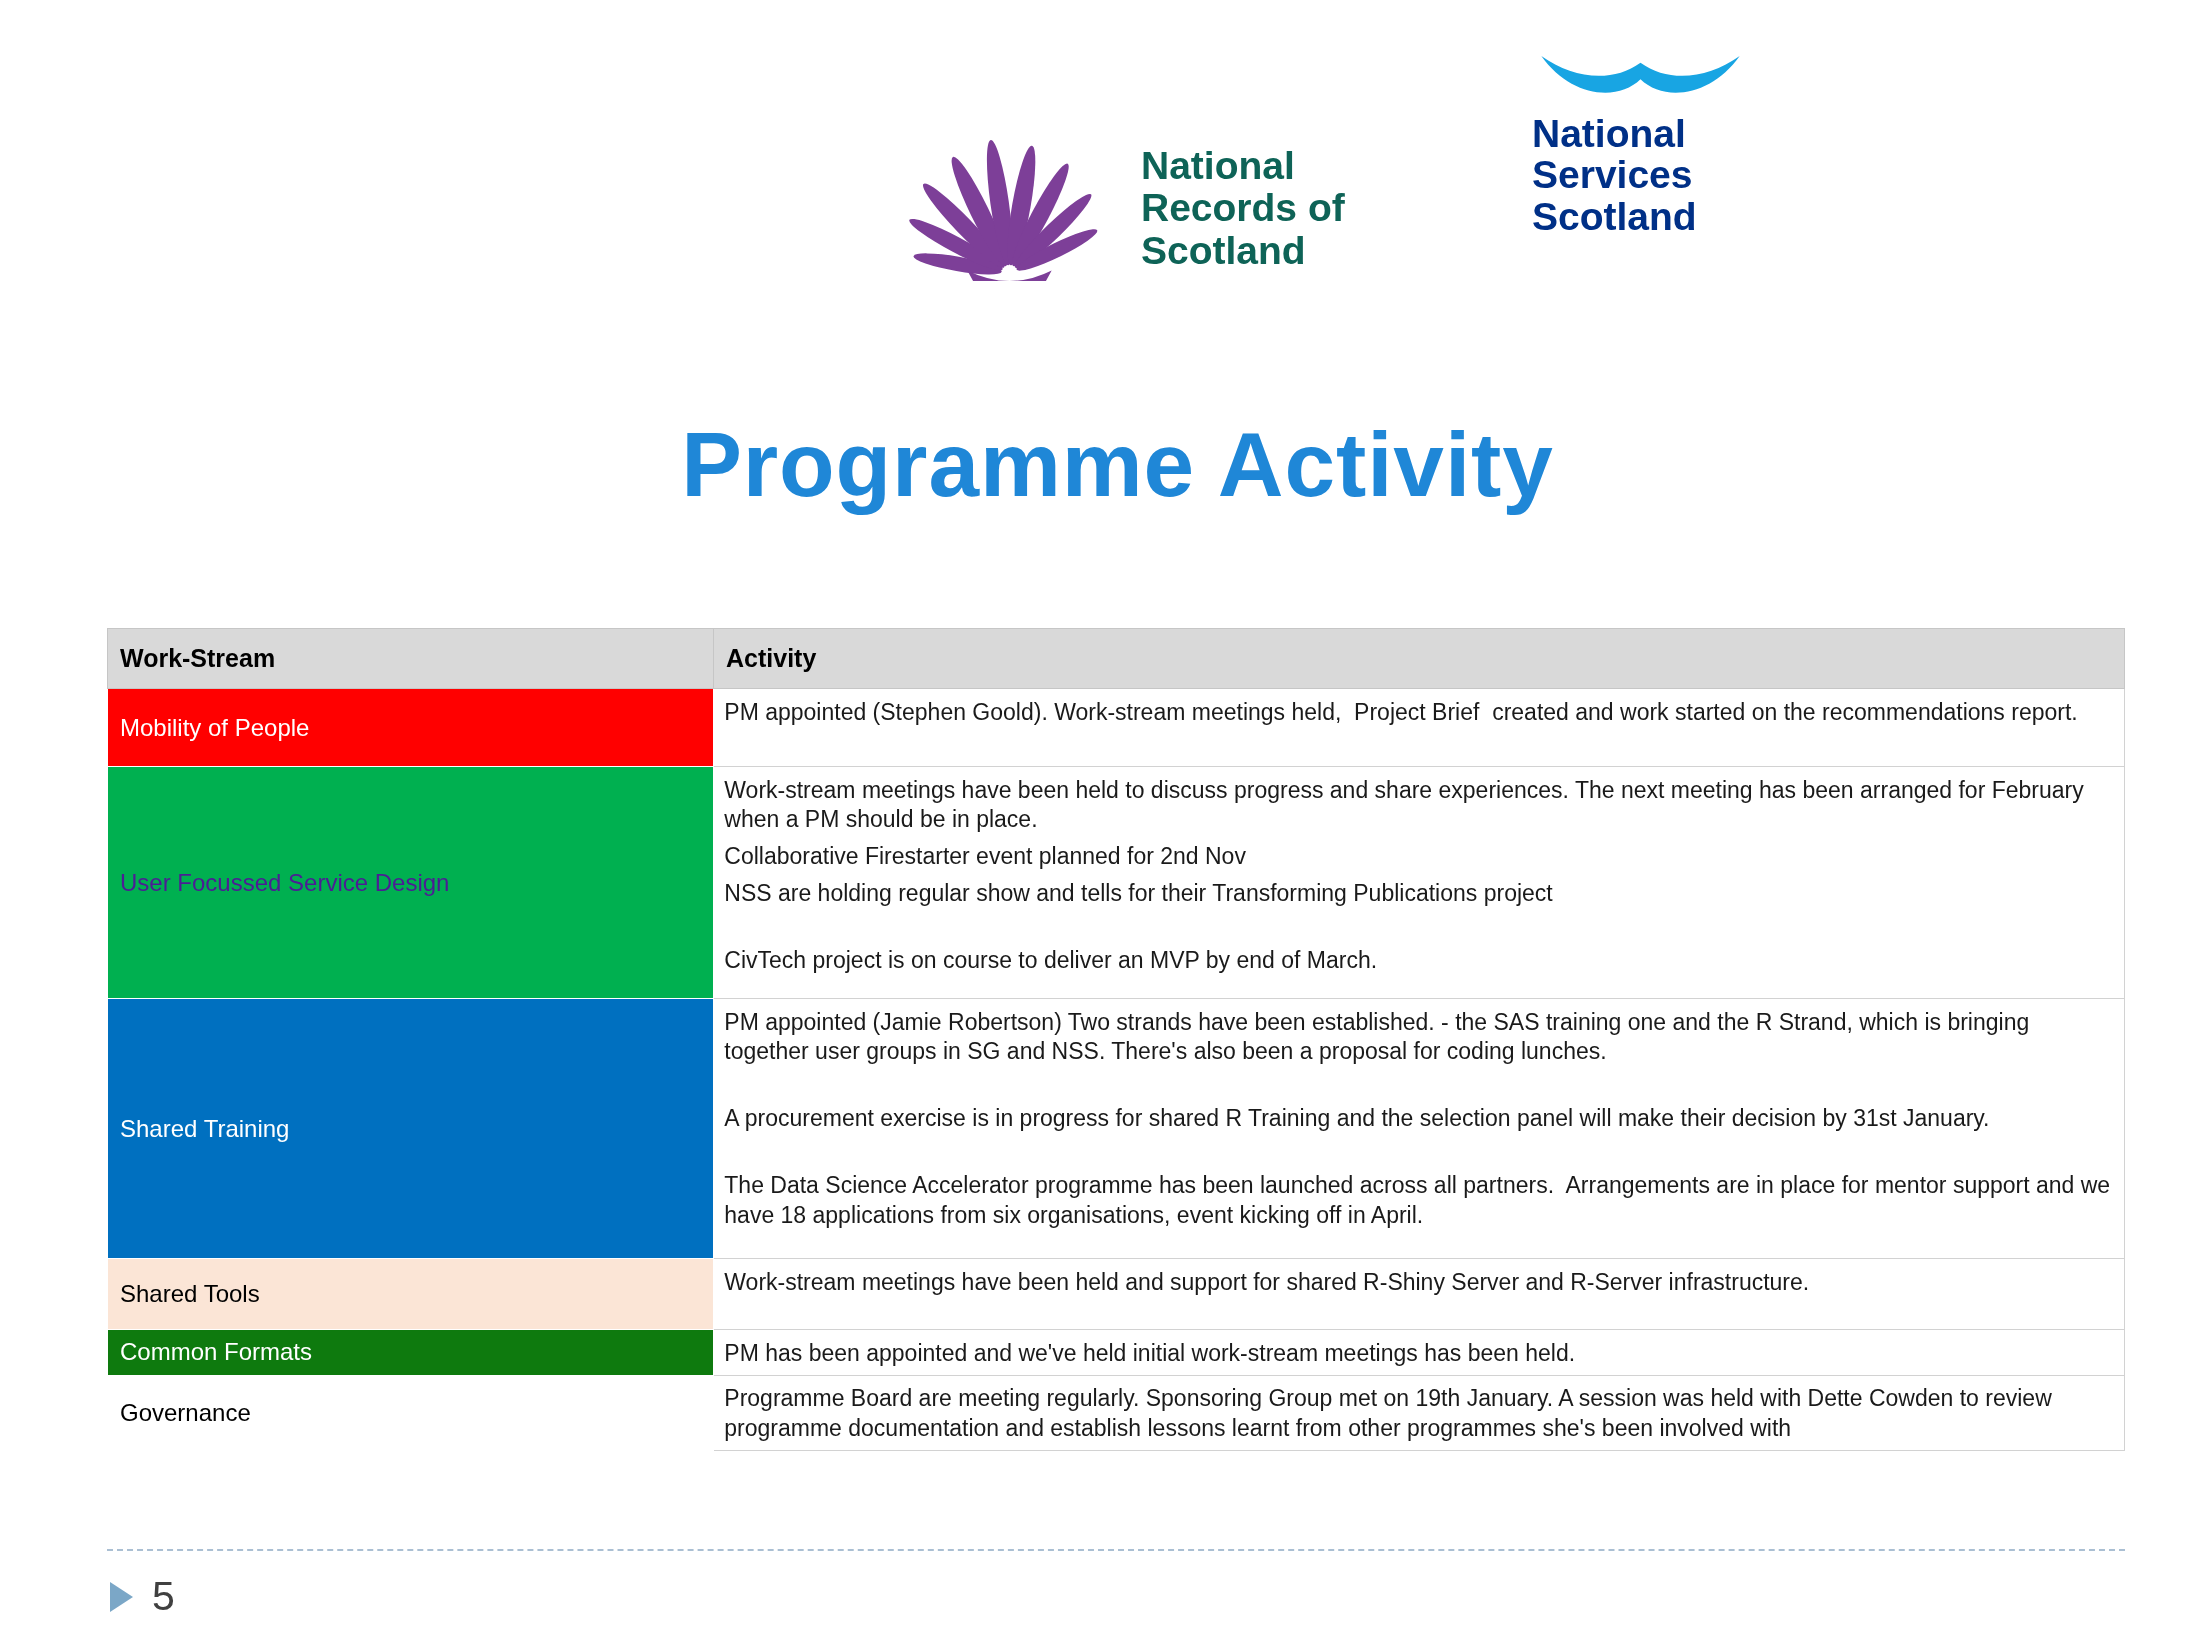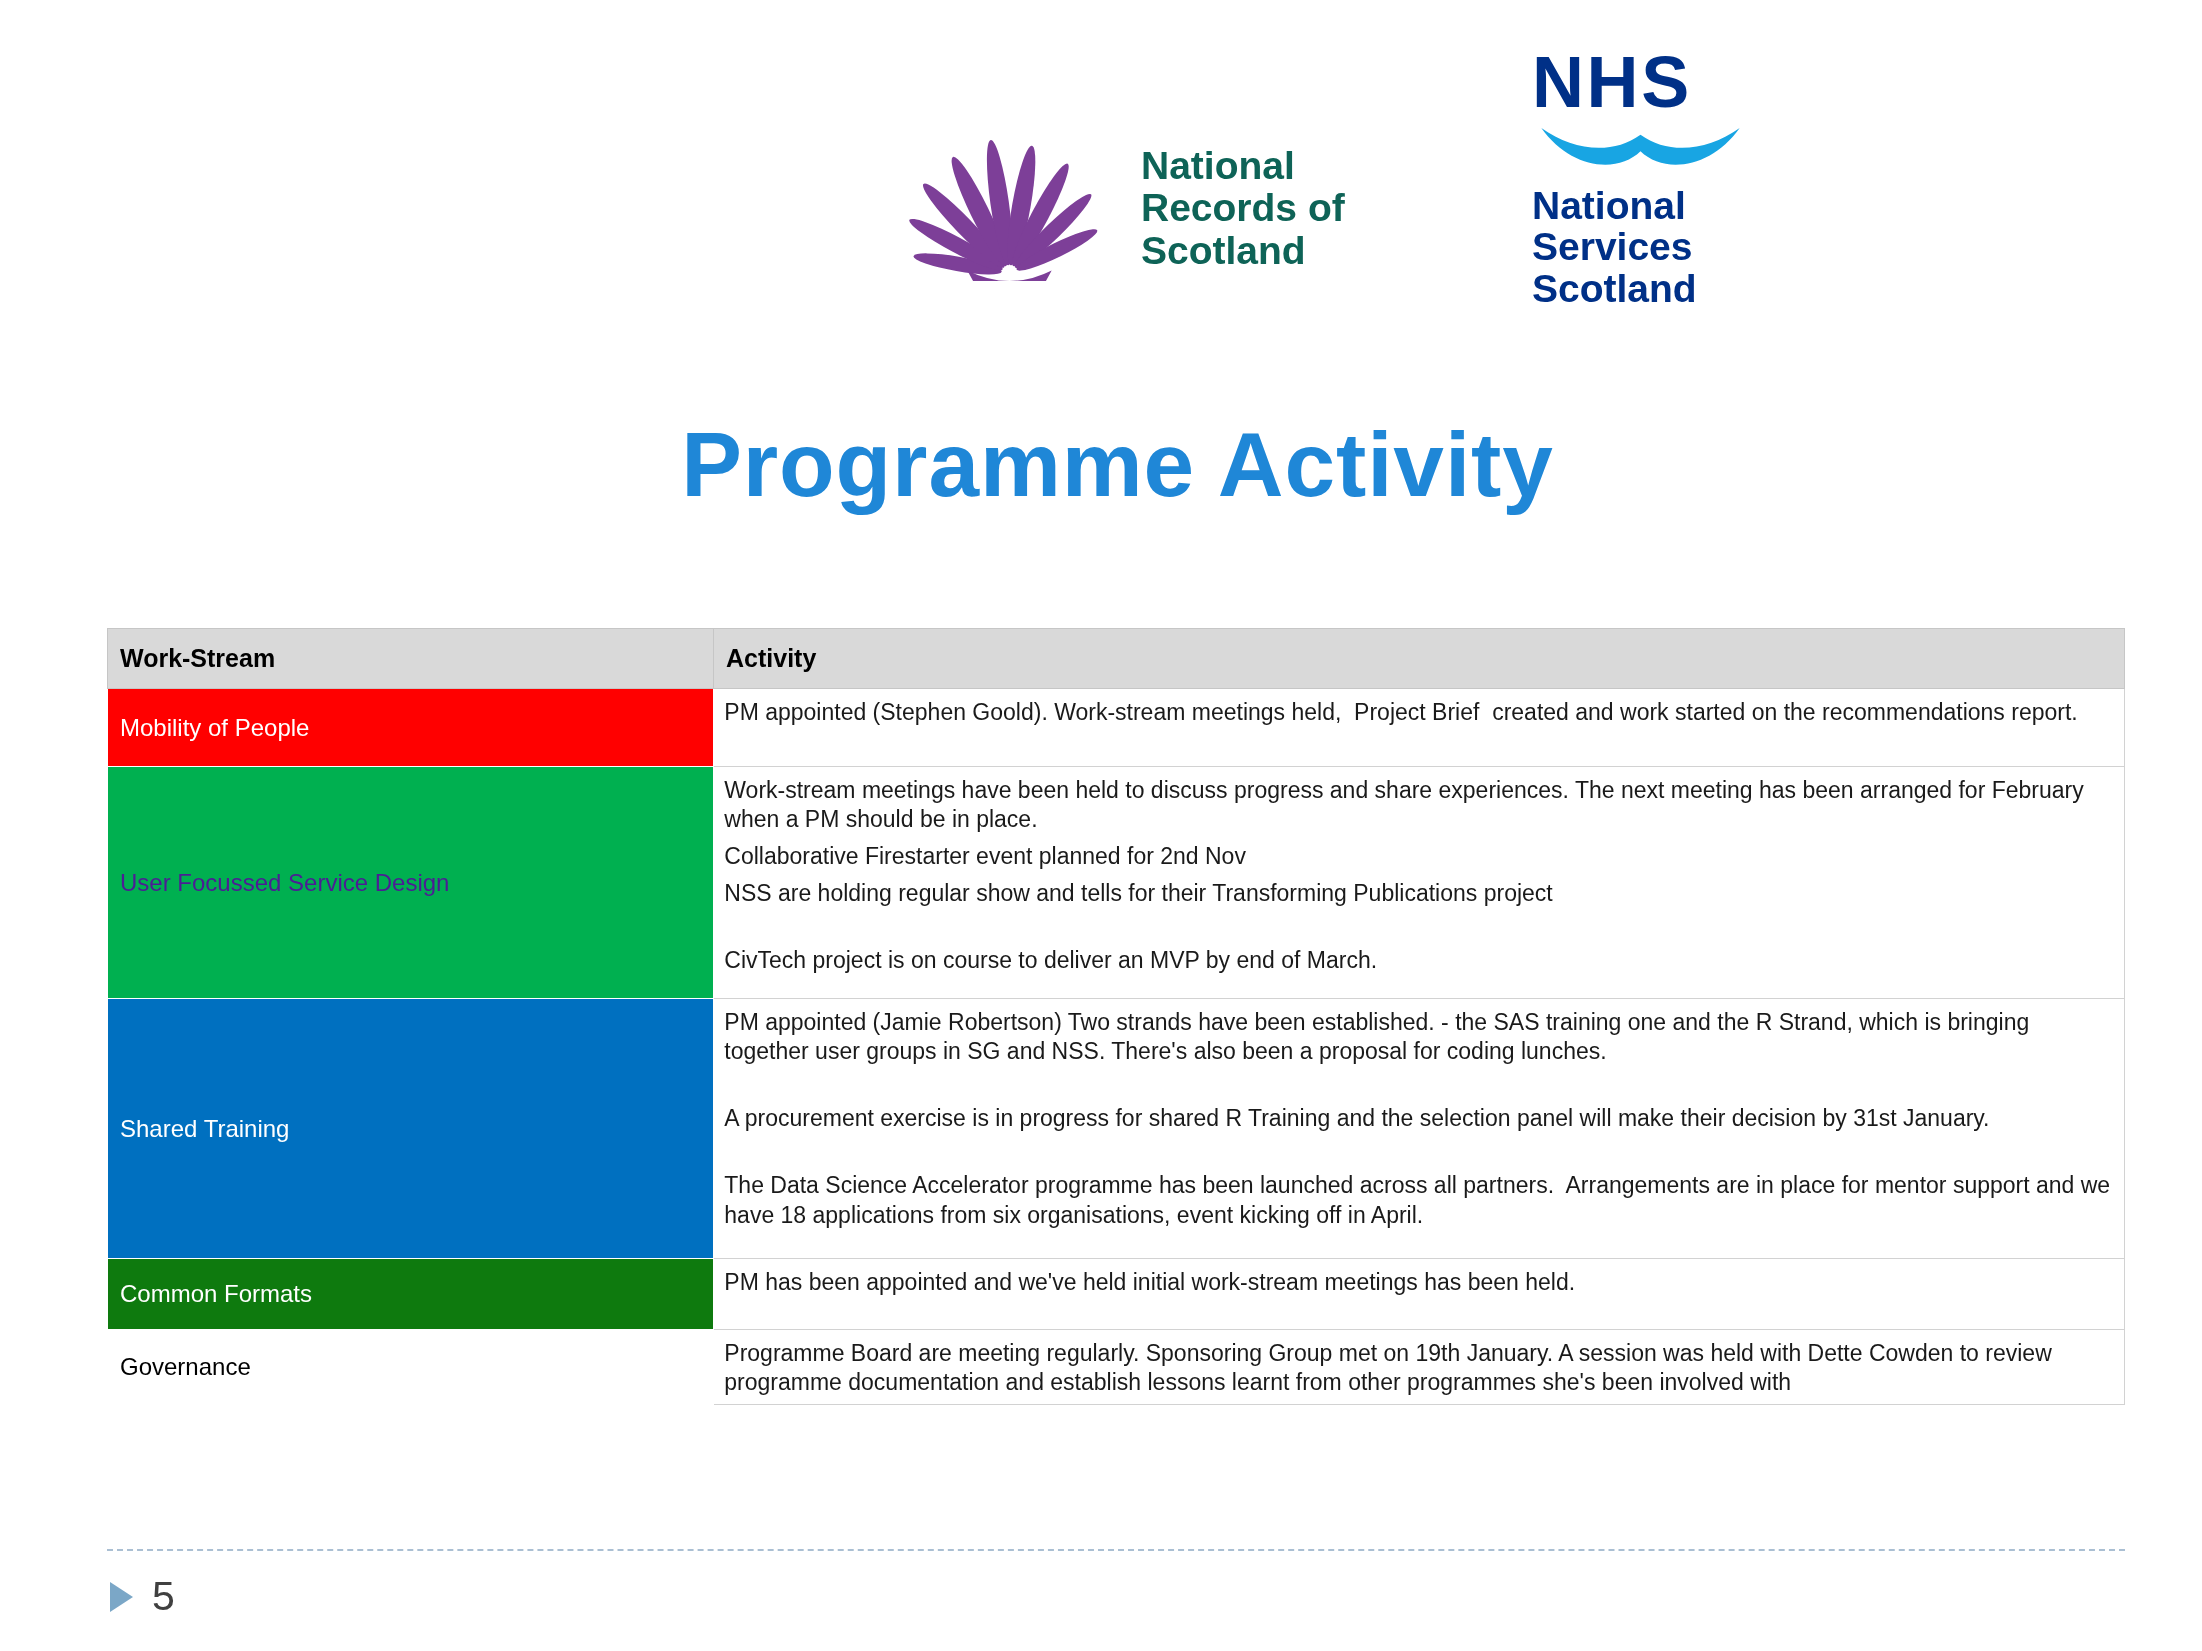--- a/index.html
+++ b/index.html
@@ -104,21 +104,20 @@
       </svg>
     </div>
     <div class="nrs-text">
       <div>National</div>
       <div>Records of</div>
       <div>Scotland</div>
     </div>
   </div>
 
   <div class="logo-nhs">
-    <div class="nhs-word">NHS</div>
     <div class="nhs-wave">
       <svg viewBox="0 0 250 66" xmlns="http://www.w3.org/2000/svg">
         <path d="M6,6 C40,54 96,62 125,34 C154,62 210,54 244,6 C205,34 158,38 125,14 C92,38 45,34 6,6 Z" fill="#18a5e3"></path>
       </svg>
     </div>
     <div class="nhs-lines">
       <div>National</div>
       <div>Services</div>
       <div>Scotland</div>
     </div>
@@ -164,20 +163,28 @@
           </td>
           <td class="act-cell">
             <div class="para">PM appointed (Jamie Robertson) Two strands have been established. - the SAS training one and the R Strand, which is bringing together user groups in SG and NSS. There's also been a proposal for coding lunches.</div>
             <div class="para blank"></div>
             <div class="para">A procurement exercise is in progress for shared R Training and the selection panel will make their decision by 31st January.</div>
             <div class="para blank"></div>
             <div class="para">The Data Science Accelerator programme has been launched across all partners.  Arrangements are in place for mentor support and we have 18 applications from six organisations, event kicking off in April.</div>
           </td>
         </tr>
         <tr>
+          <td class="ws-cell" style="background: rgb(251, 229, 214); color: rgb(0, 0, 0);">
+            <div>Shared Tools</div>
+          </td>
+          <td class="act-cell">
+            <div class="para">Work-stream meetings have been held and support for shared R-Shiny Server and R-Server infrastructure.</div>
+          </td>
+        </tr>
+        <tr>
           <td class="ws-cell" style="background: rgb(14, 122, 14); color: rgb(255, 255, 255);">
             <div>Common Formats</div>
           </td>
           <td class="act-cell">
             <div class="para">PM has been appointed and we've held initial work-stream meetings has been held.</div>
           </td>
         </tr>
         <tr>
           <td class="ws-cell" style="background: rgb(255, 255, 255); color: rgb(0, 0, 0);">
             <div>Governance</div>

